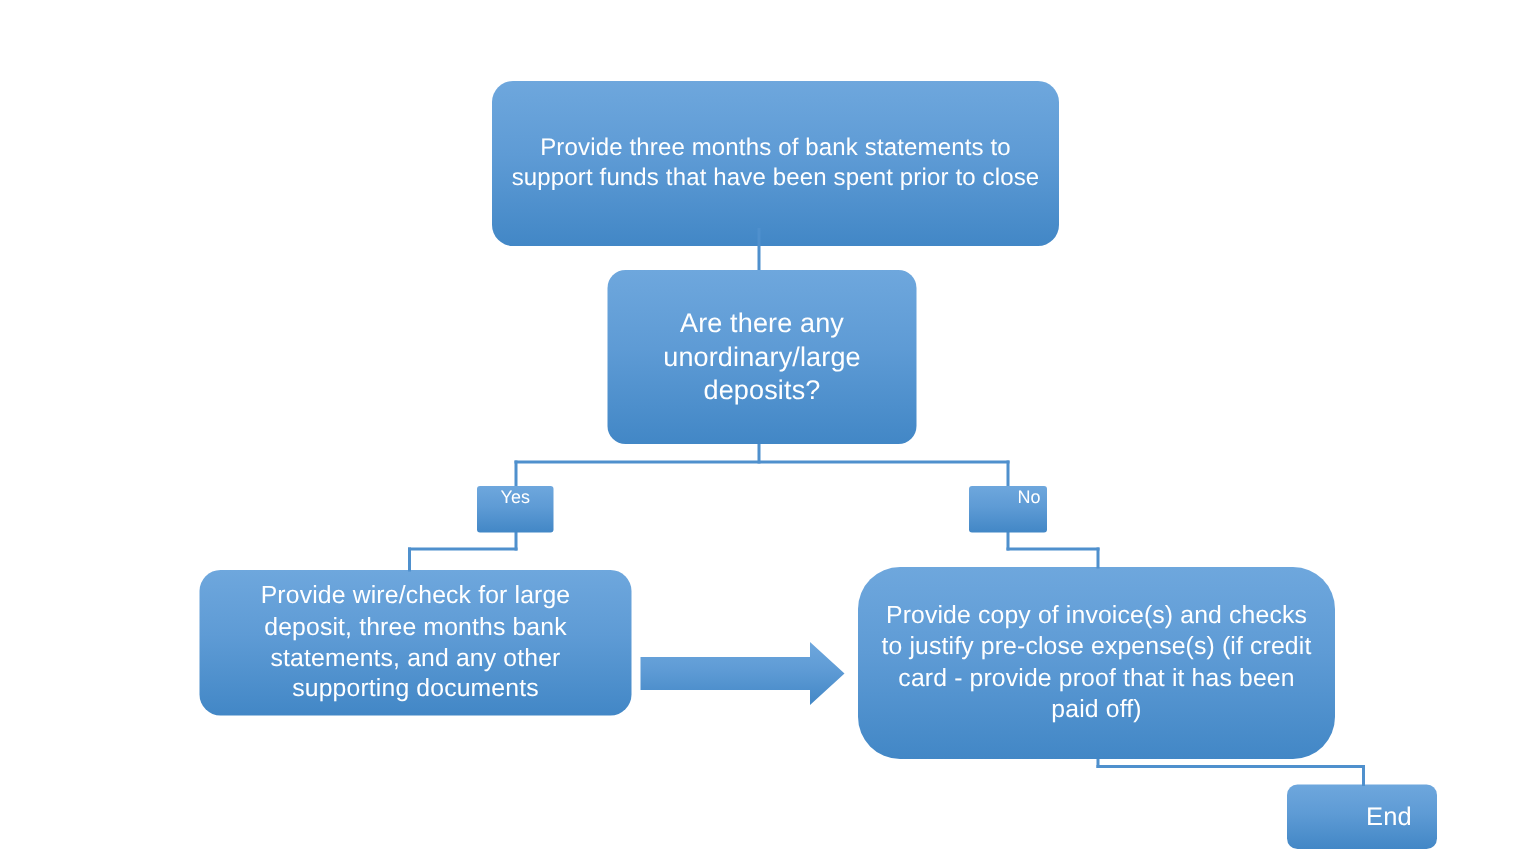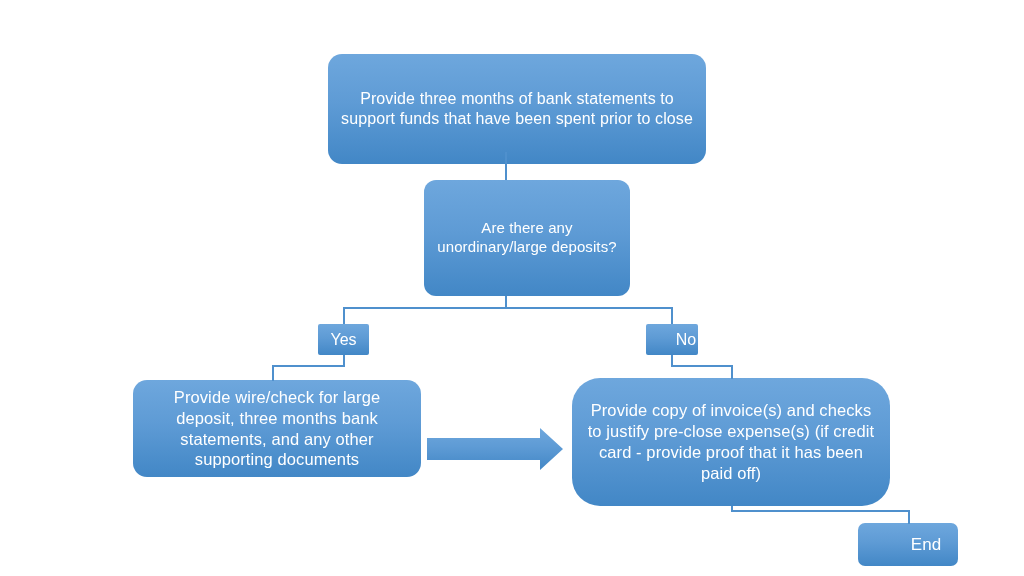--- a/index.html
+++ b/index.html
@@ -38,23 +38,22 @@
     white-space: pre-line;
   }
   
   #node-start {
     left: 328px; top: 22px; width: 378px; height: 110px;
     font-size: 16px;
     margin-top: 32px;
   }
   #node-decision {
     left: 405px; top: 180px; width: 206px; height: 116px;
-    font-size: 15px;
+    font-size: 18px;
     border-radius: 12px;
-    margin-left: 19px;
   }
   #node-yes-process {
     left: 133px; top: 380px; width: 288px; height: 97px;
     font-size: 16.5px;
   }
   #node-no-process {
     left: 572px; top: 378px; width: 318px; height: 128px;
     font-size: 16.5px;
     border-radius: 28px;
   }
@@ -62,26 +61,25 @@
     left: 858px; top: 523px; width: 100px; height: 43px;
     font-size: 17px;
     border-radius: 7px;
     padding-left: 48px;
   }
   
   .branch-label {
     position: absolute;
     box-sizing: border-box;
     display: flex;
-    align-items: center;
     justify-content: center;
     color: #ffffff;
     background: linear-gradient(to bottom, #6ea7dd 0%, #5e9bd5 45%, #4287c6 100%);
     border-radius: 2px;
-    font-size: 16px;
+    font-size: 12px;
     z-index: 5;
   }
   #label-yes {
     left: 318px; top: 324px; width: 51px; height: 31px;
   }
   #label-no {
     left: 646px; top: 324px; width: 52px; height: 31px; padding-left: 28px;
   }
   
   .edge {

